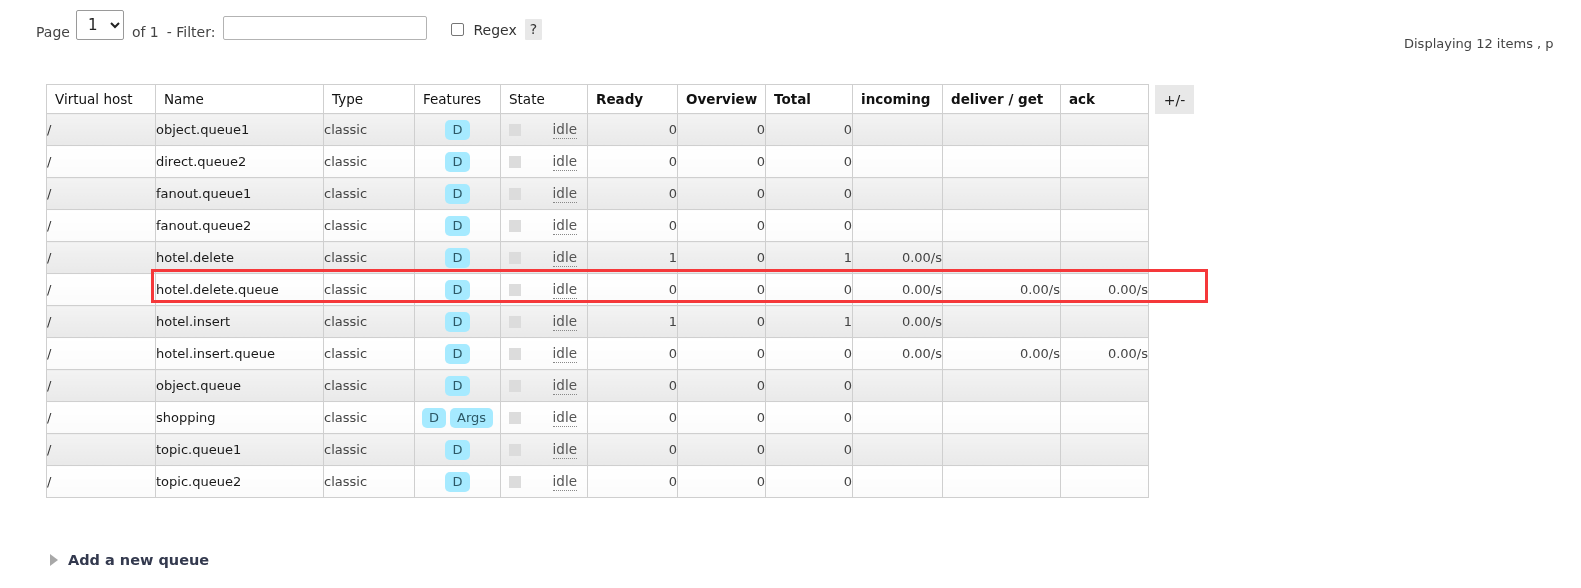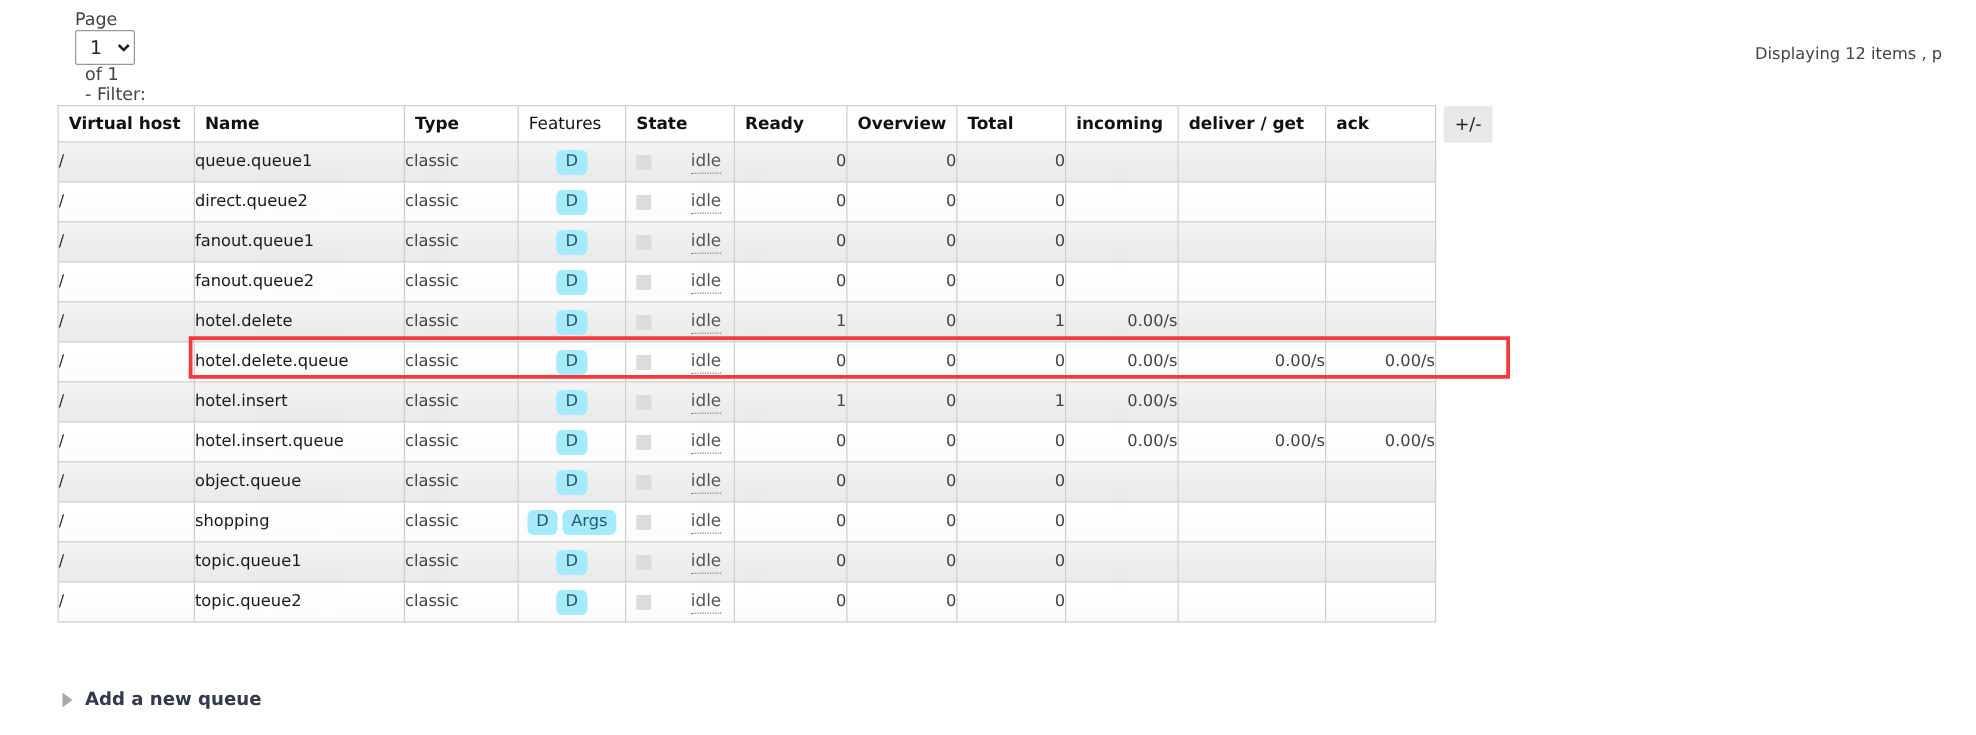--- a/index.html
+++ b/index.html
@@ -13,27 +13,26 @@
     font-family: "DejaVu Sans", "Liberation Sans", sans-serif;
     font-size: 13px;
     color: #333333;
     overflow: hidden;
     position: relative;
   }
 
   
   .topbar {
     position: absolute;
-    left: 60px;
+    left: 36px;
     top: 8px;
     display: flex;
-    align-items: flex-start;
+    align-items: flex-end;
     height: 32px;
     white-space: nowrap;
-    flex-direction: column;
   }
   .topbar .lbl {
     font-size: 14px;
     color: #444;
     margin-right: 6px;
   }
   .page-select {
     font-family: "DejaVu Sans", "Liberation Sans", sans-serif;
     font-size: 15px;
     color: #222;
@@ -138,21 +137,21 @@
     border-bottom: 1px solid #cfcfcf;
   }
   tr.col-row th {
     background: #ffffff;
     height: 28px;
     padding: 0 8px;
     color: #111;
     font-size: 13.5px;
     text-align: left;
   }
-  tr.col-row th.b { font-weight: bold; }
+  tr.col-row th.b { font-weight: normal; }
   tr.col-row th.num { text-align: left; font-weight: bold; }
 
   tbody tr { height: 32px; }
   tbody tr.odd td { background: linear-gradient(to bottom,#f3f3f3 0%, #e9e9e9 100%); }
   tbody tr.even td { background: linear-gradient(to bottom,#ffffff 0%, #fbfbfb 100%); }
 
   td.vhost { padding-left: 8px; color: #333; }
   td.name {
     padding-left: 10px;
     font-weight: bold;
@@ -295,21 +294,21 @@
         <th class="num">Overview</th>
         <th class="num">Total</th>
         <th class="num">incoming</th>
         <th class="num">deliver / get</th>
         <th class="num">ack</th>
       </tr>
     </thead>
     <tbody id="queues-body">
         <tr class="odd">
           <td class="vhost">/</td>
-          <td class="name">queue.queue1</td>
+          <td class="name">object.queue1</td>
           <td class="type">classic</td>
           <td class="features"><span class="badge">D</span></td>
           <td class="state">
             <div class="state-cell">
               <span class="state-square"></span>
               <span class="state-text">idle</span>
             </div>
           </td>
           <td class="num">0</td>
           <td class="num">0</td>

